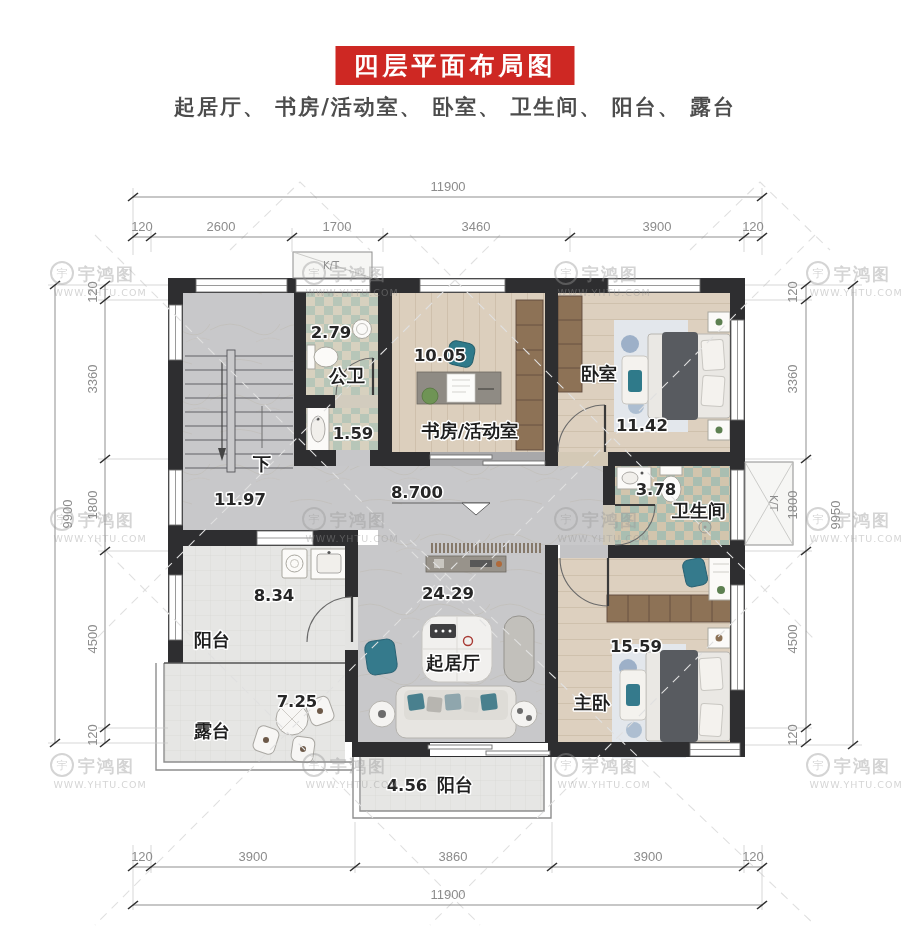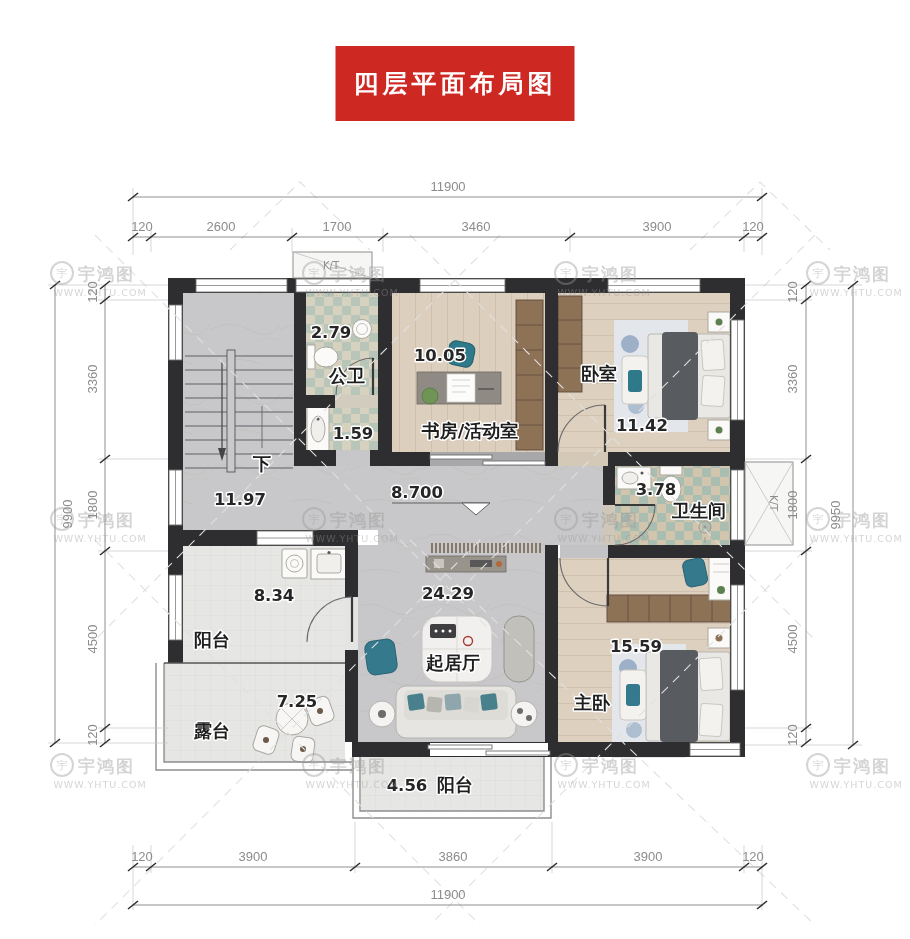--- a/index.html
+++ b/index.html
@@ -1,18 +1,18 @@
 <!DOCTYPE html>
 <html><head>
 <meta charset="utf-8">
 <style>
   html,body{margin:0;padding:0;background:#ffffff;}
   .stage{position:relative;width:910px;height:939px;overflow:hidden;background:#ffffff;font-family:"DejaVu Sans",sans-serif;}
   .title{position:absolute;top:46px;left:50%;transform:translateX(-50%);background:#ce2823;color:#ffffff;
-         font-size:25px;font-weight:bold;letter-spacing:4px;padding:21px 18px;white-space:nowrap;}
+         font-size:25px;font-weight:bold;letter-spacing:4px;padding:3px 18px;white-space:nowrap;}
   .subtitle{position:absolute;top:93px;width:100%;text-align:center;color:#4c4c4c;font-size:21px;
             font-weight:600;letter-spacing:2px;white-space:nowrap;}
   svg{position:absolute;left:0;top:0;}
   text{font-family:"DejaVu Sans",sans-serif;}
   .t-name{font-size:18px;font-weight:700;fill:#1e1e1e;text-anchor:middle;paint-order:stroke;stroke:#ffffff;stroke-width:3px;stroke-linejoin:round;}
   .t-area{font-size:16.5px;font-weight:600;fill:#262626;text-anchor:middle;paint-order:stroke;stroke:#ffffff;stroke-width:3px;stroke-linejoin:round;}
   .t-dim{font-size:13px;fill:#8c8c8c;text-anchor:middle;font-family:"Liberation Sans",sans-serif;}
   .t-kt{font-size:10px;fill:#8d8d8d;text-anchor:middle;}
   .wall{fill:#2e2e30;}
   .win{fill:#ffffff;stroke:#6f6f6f;stroke-width:0.9;}
@@ -26,20 +26,21 @@
   .dash{stroke:#e0e0e0;stroke-width:1.1;stroke-dasharray:9 7;fill:none;}
   .stair{stroke:#55555a;stroke-width:0.9;}
   .para{fill:none;stroke:#8e8e8e;stroke-width:1.4;}
 </style>
 </head>
 <body>
 
 <div class="stage">
 
   <div class="title">四层平面布局图</div>
+  <div class="subtitle">起居厅、 书房/活动室、 卧室、 卫生间、 阳台、 露台</div>
 
   <svg width="910" height="939" viewBox="0 0 910 939">
     <defs>
       <g id="tk">
           <line x1="-5" y1="4" x2="5" y2="-4" stroke="#2f2f2f" stroke-width="1.6"></line>
         </g>
       <pattern id="mar" width="70" height="70" patternUnits="userSpaceOnUse">
         <rect width="70" height="70" fill="#c8c8ca"></rect>
         <path d="M0 50 Q20 38 40 50 T70 44" fill="none" stroke="#bcb6ac" stroke-width="0.7" opacity="0.6"></path>
         <path d="M10 12 Q30 6 52 14" fill="none" stroke="#b9b3a7" stroke-width="0.6" opacity="0.6"></path>

